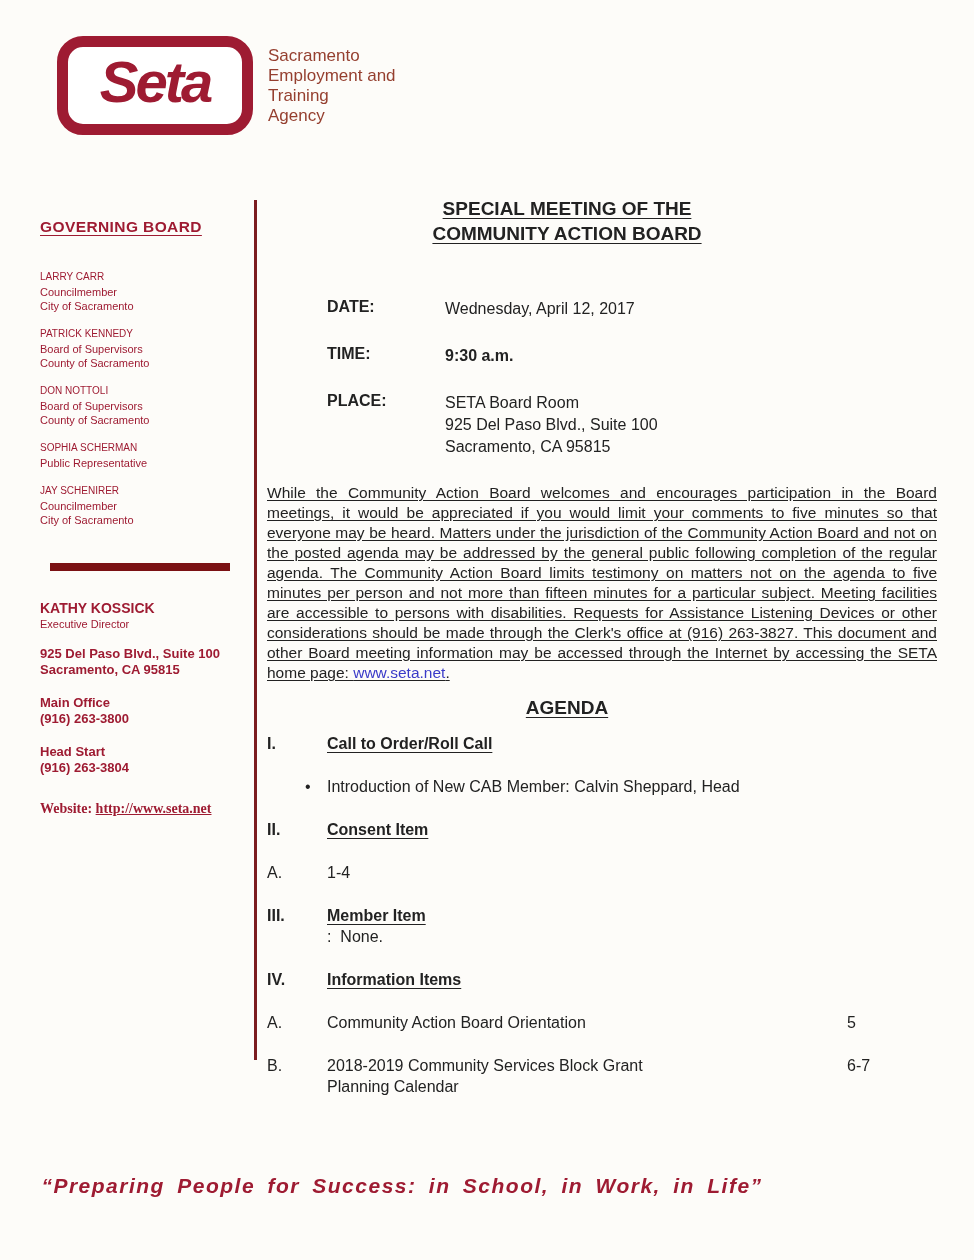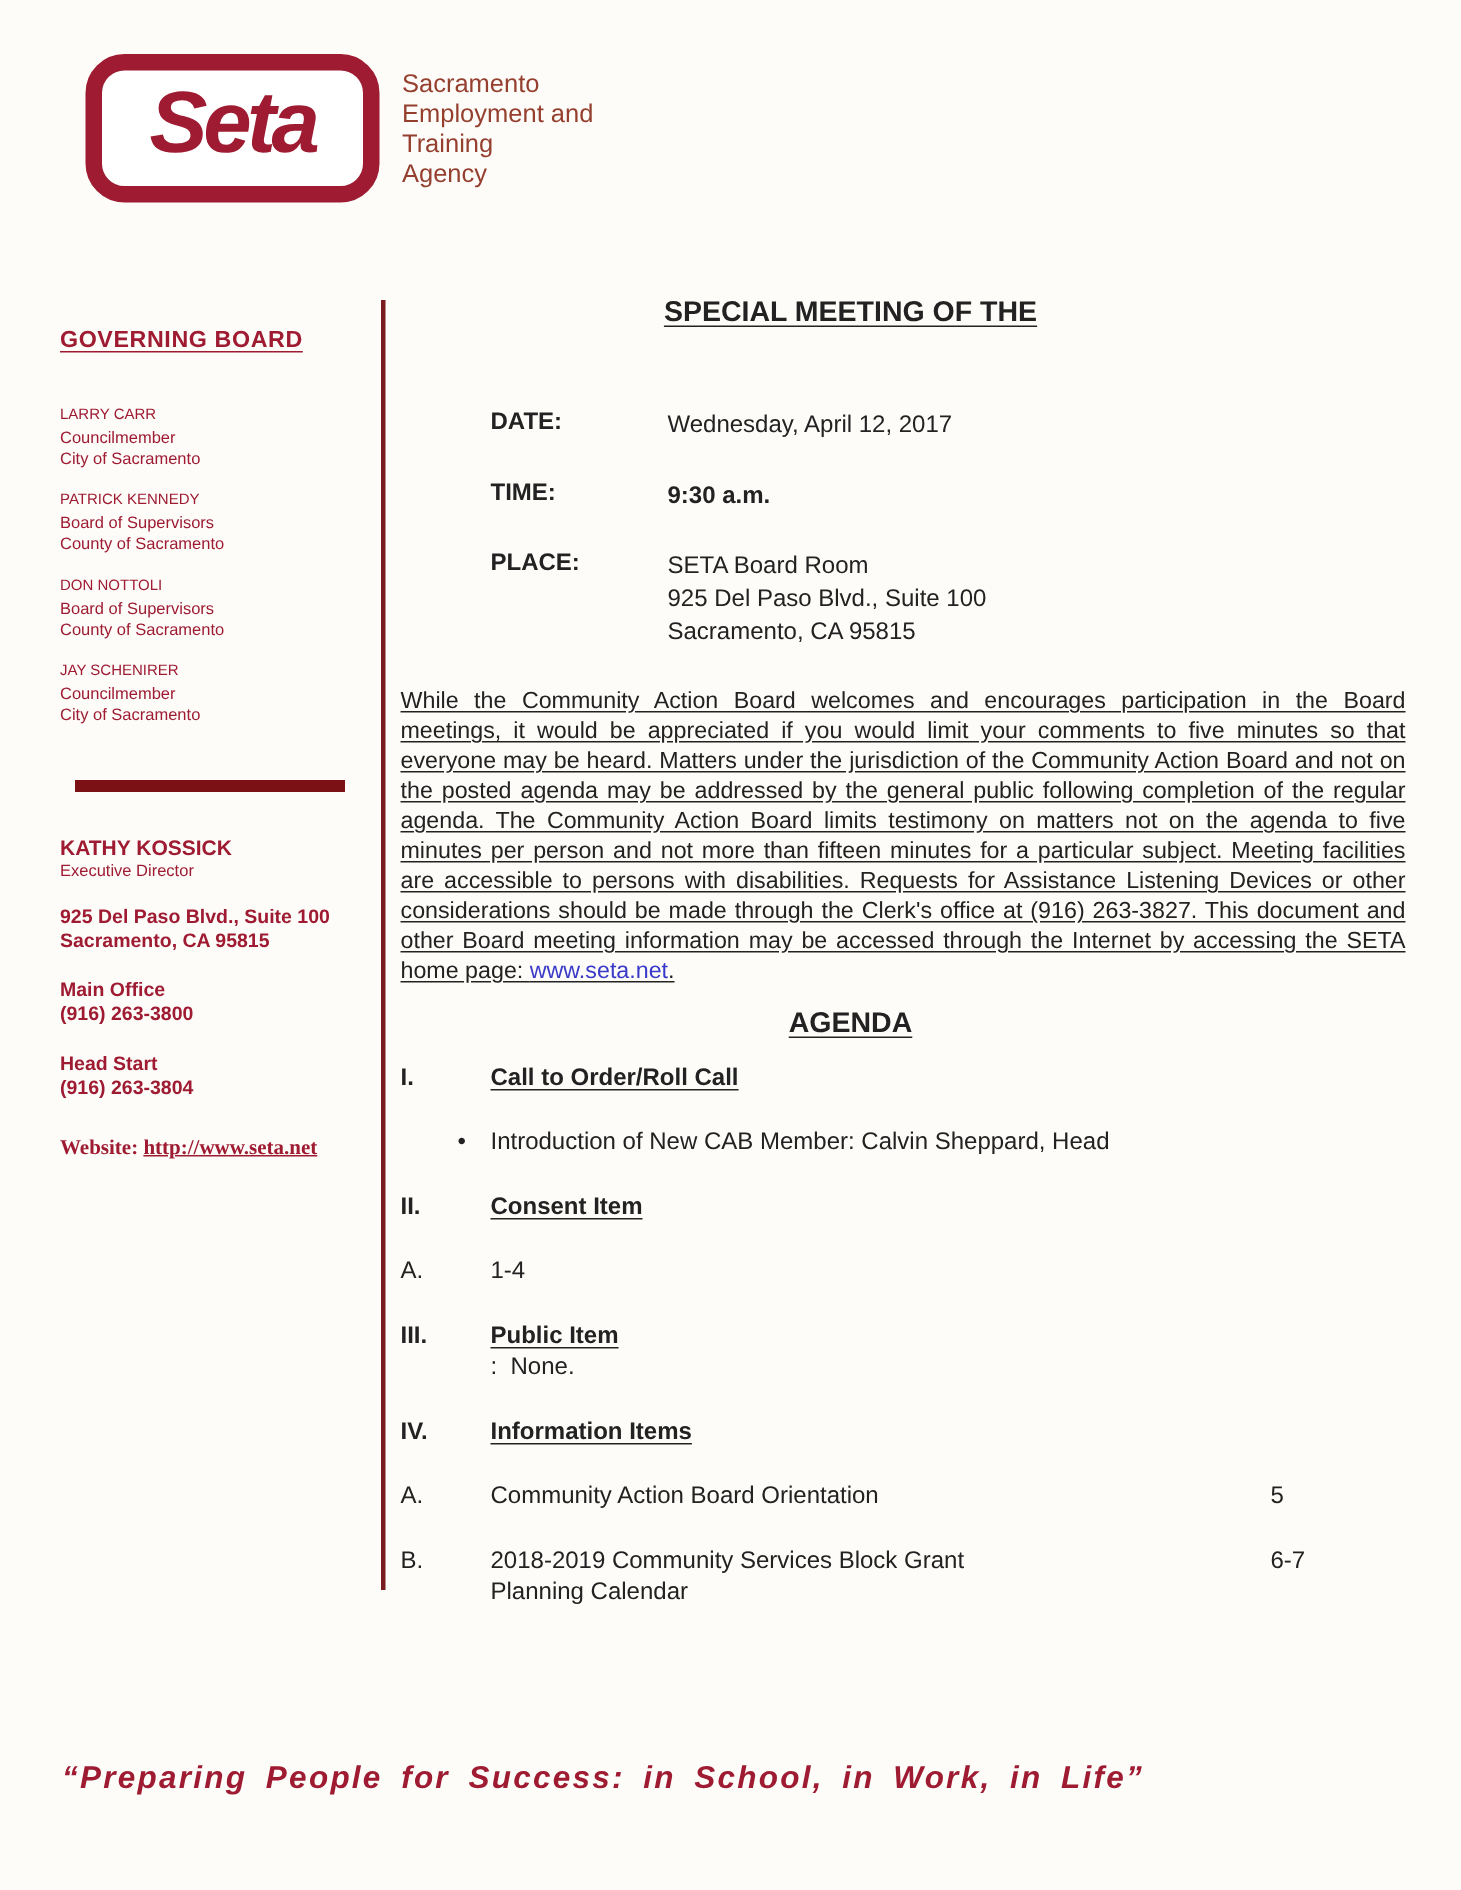--- a/index.html
+++ b/index.html
@@ -132,20 +132,24 @@
     <div class="member-name">PATRICK KENNEDY</div>
     <span class="member-role">Board of Supervisors</span>
     <span class="member-role">County of Sacramento</span>
   </div>
   <div class="member">
     <div class="member-name">DON NOTTOLI</div>
     <span class="member-role">Board of Supervisors</span>
     <span class="member-role">County of Sacramento</span>
   </div>
   <div class="member">
+    <div class="member-name">SOPHIA SCHERMAN</div>
+    <span class="member-role">Public Representative</span>
+  </div>
+  <div class="member">
     <div class="member-name">JAY SCHENIRER</div>
     <span class="member-role">Councilmember</span>
     <span class="member-role">City of Sacramento</span>
   </div>
 
   <div class="sb-bar"></div>
 
   <div class="director">
     <div class="director-name">KATHY KOSSICK</div>
     <span class="director-title">Executive Director</span>
@@ -170,20 +174,21 @@
     <span class="url">http://www.seta.net</span>
   </div>
 </div>
 
 <div class="v-divider"></div>
 
 <div class="main">
 
   <div class="doc-title">
     <span>SPECIAL MEETING OF THE</span>
+    <span>COMMUNITY ACTION BOARD</span>
   </div>
 
   <div class="meeting-info">
     <div class="mi-row">
       <span class="mi-label">DATE:</span>
       <span class="mi-value">Wednesday, April 12, 2017</span>
     </div>
     <div class="mi-row">
       <span class="mi-label">TIME:</span>
       <span class="mi-value bold">9:30 a.m.</span>
@@ -229,21 +234,21 @@
     </div>
 
     <div class="a-row">
       <span class="a-num">A.</span>
       <span class="a-pages">1-4</span>
     </div>
 
     <div class="a-row">
       <span class="a-num bold">III.</span>
       <span class="a-text">
-          <span class="a-heading">Public Item</span>
+          <span class="a-heading">Member Item</span>
           <span class="a-suffix">:  None.</span>
         </span>
       <span class="a-pages"></span>
     </div>
 
     <div class="a-row">
       <span class="a-num bold">IV.</span>
       <span class="a-text">
           <span class="a-heading">Information Items</span>
         </span>

